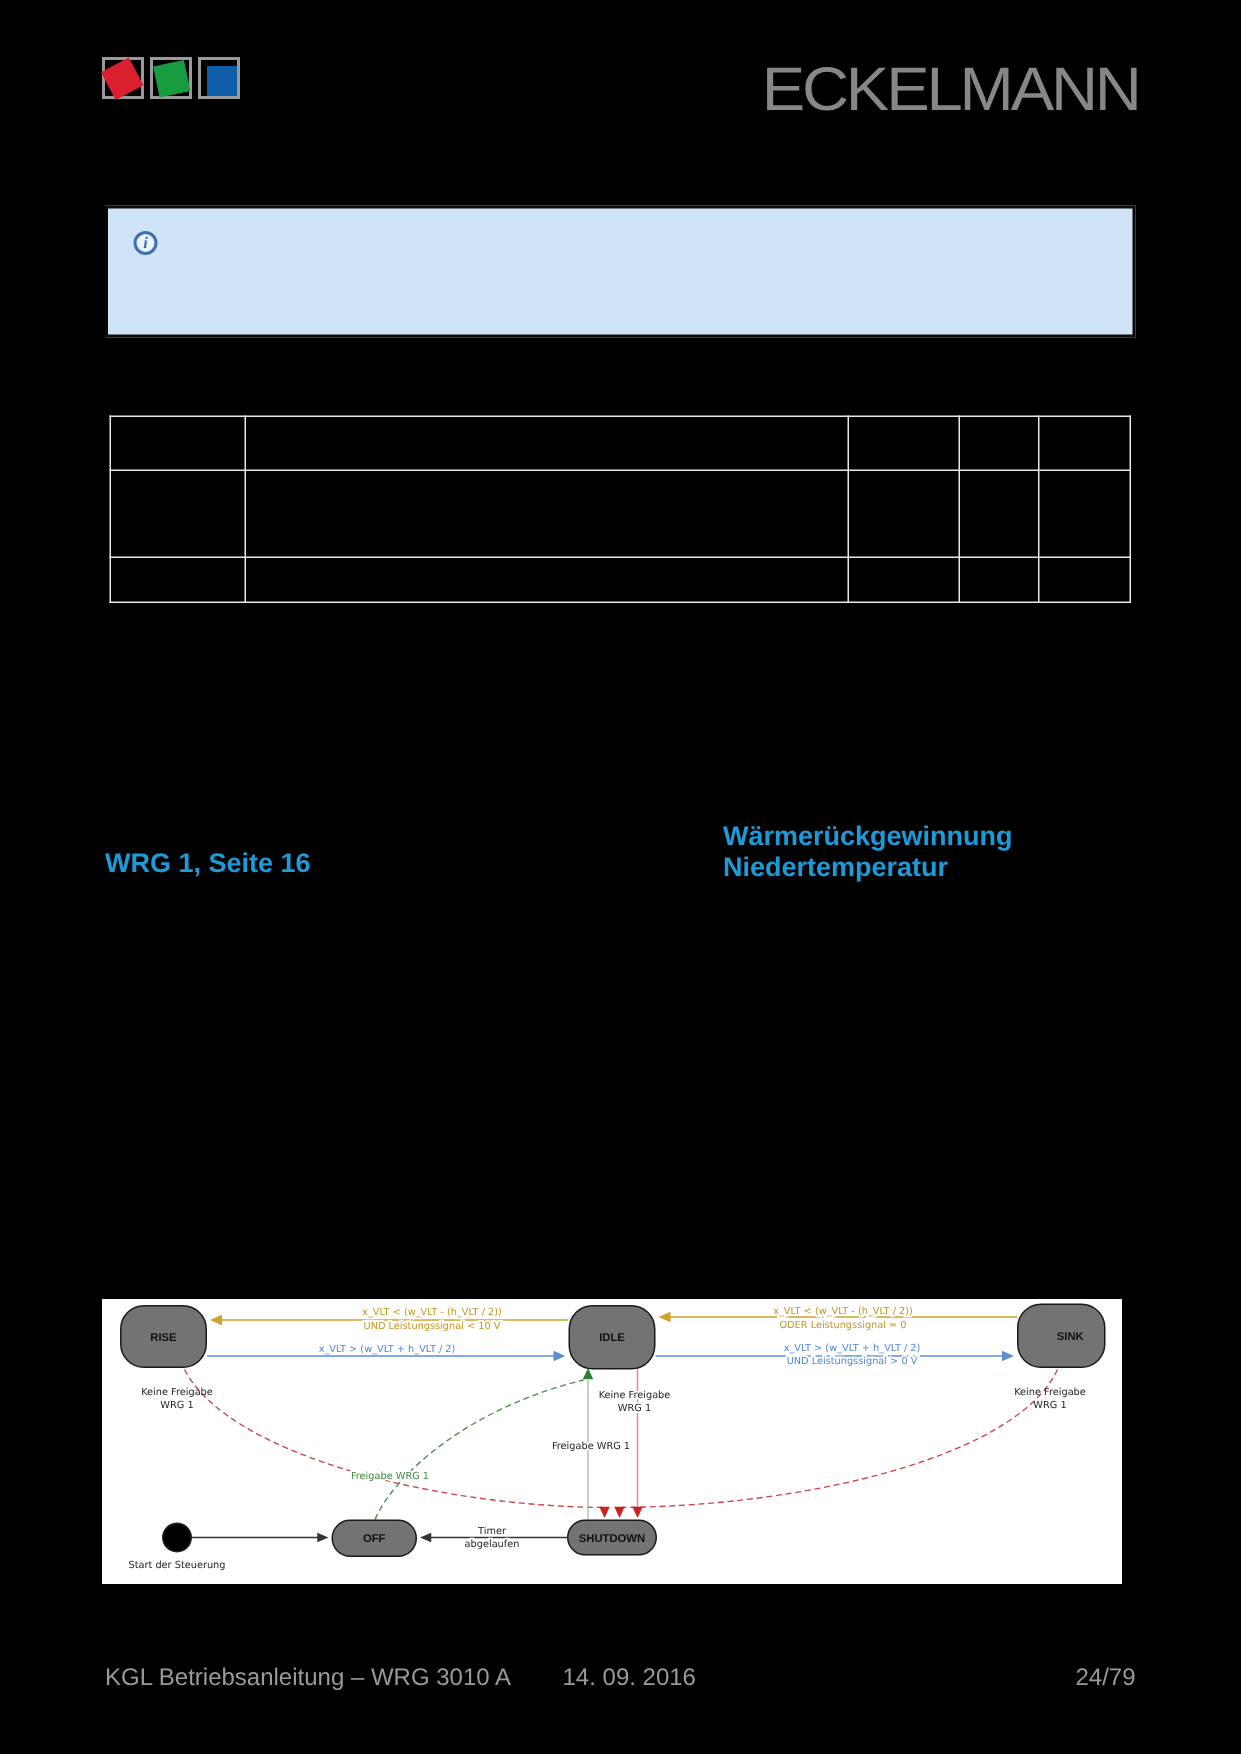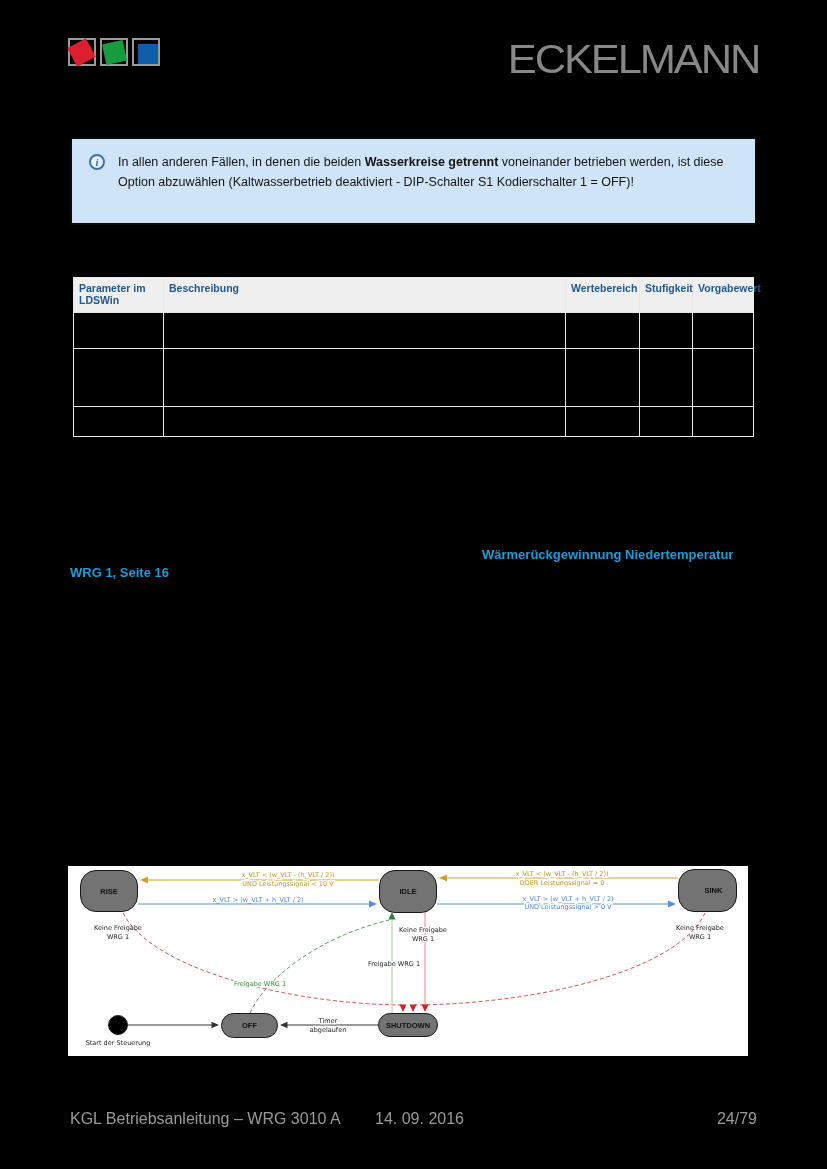--- a/index.html
+++ b/index.html
@@ -26,21 +26,21 @@
                line-height:1.62; color:#141414; }
 
   
   .param-table { position:absolute; left:73px; top:277px; width:680px; border-collapse:collapse; table-layout:fixed; }
   .param-table th { background:#efefef; color:#20598c; font-size:10.5px; font-weight:bold;
                     text-align:left; vertical-align:top; padding:4px 5px; border:1.5px solid #e8e8e8; }
   .param-table td { border:1.5px solid #e8e8e8; background:transparent; }
   tr.hr { height:35px; } tr.r1 { height:36px; } tr.r2 { height:58px; } tr.r3 { height:30px; }
 
   
-  .doc-link { position:absolute; color:#1b9cd9; font-weight:bold; font-size:13px; cursor:pointer; }
+  .doc-link { position:absolute; color:#1b9cd9; font-weight:bold; font-size:18px; cursor:pointer; }
   .link1 { left:482px; top:547px; }
   .link2 { left:70px;  top:565px;text-align:center; }
 
   
   .diagram { position:absolute; left:68px; top:866px; width:680px; height:190px; background:#ffffff; }
   .diagram svg { position:absolute; left:0; top:0; }
   .state { position:absolute; background:#737373; border:1.5px solid #1a1a1a; border-radius:16px;
            display:flex; align-items:center; justify-content:center; font-size:7.5px; font-weight:bold; color:#111; }
   .st-rise { left:12px;  top:4px;   width:58px; height:42px; }
   .st-idle { left:311px; top:4px;   width:58px; height:43px; }
@@ -69,39 +69,31 @@
       <div class="logo-sq sq-green"></div>
     </div>
   <div class="logo-box">
       <div class="logo-sq sq-blue"></div>
     </div>
 </div>
 <div class="brand">ECKELMANN</div>
 
 <div class="infobox">
   <div class="info-icon">i</div>
-  <div class="info-text"><span>In allen anderen Fällen, in denen die beiden </span><b>Wasserkreise getrennt</b><span> voneinander betrieben werden, ist diese Option abzuwählen (Kaltwasserbetrieb deaktiviert - DIP-Schalter S1 Kodierschalter 1 = OFF)!</span></div>
 </div>
 
 <table class="param-table">
   <colgroup>
       <col style="width:90px">
       <col style="width:402px">
       <col style="width:74px">
       <col style="width:53px">
       <col style="width:61px">
     </colgroup>
   <tbody>
-      <tr class="hr">
-    <th>Parameter im LDSWin</th>
-    <th>Beschreibung</th>
-    <th>Wertebereich</th>
-    <th>Stufigkeit</th>
-    <th>Vorgabewert</th>
-  </tr>
   <tr class="r1">
     <td></td>
         <td></td>
         <td></td>
         <td></td>
         <td></td>
   </tr>
   <tr class="r2">
     <td></td>
         <td></td>

